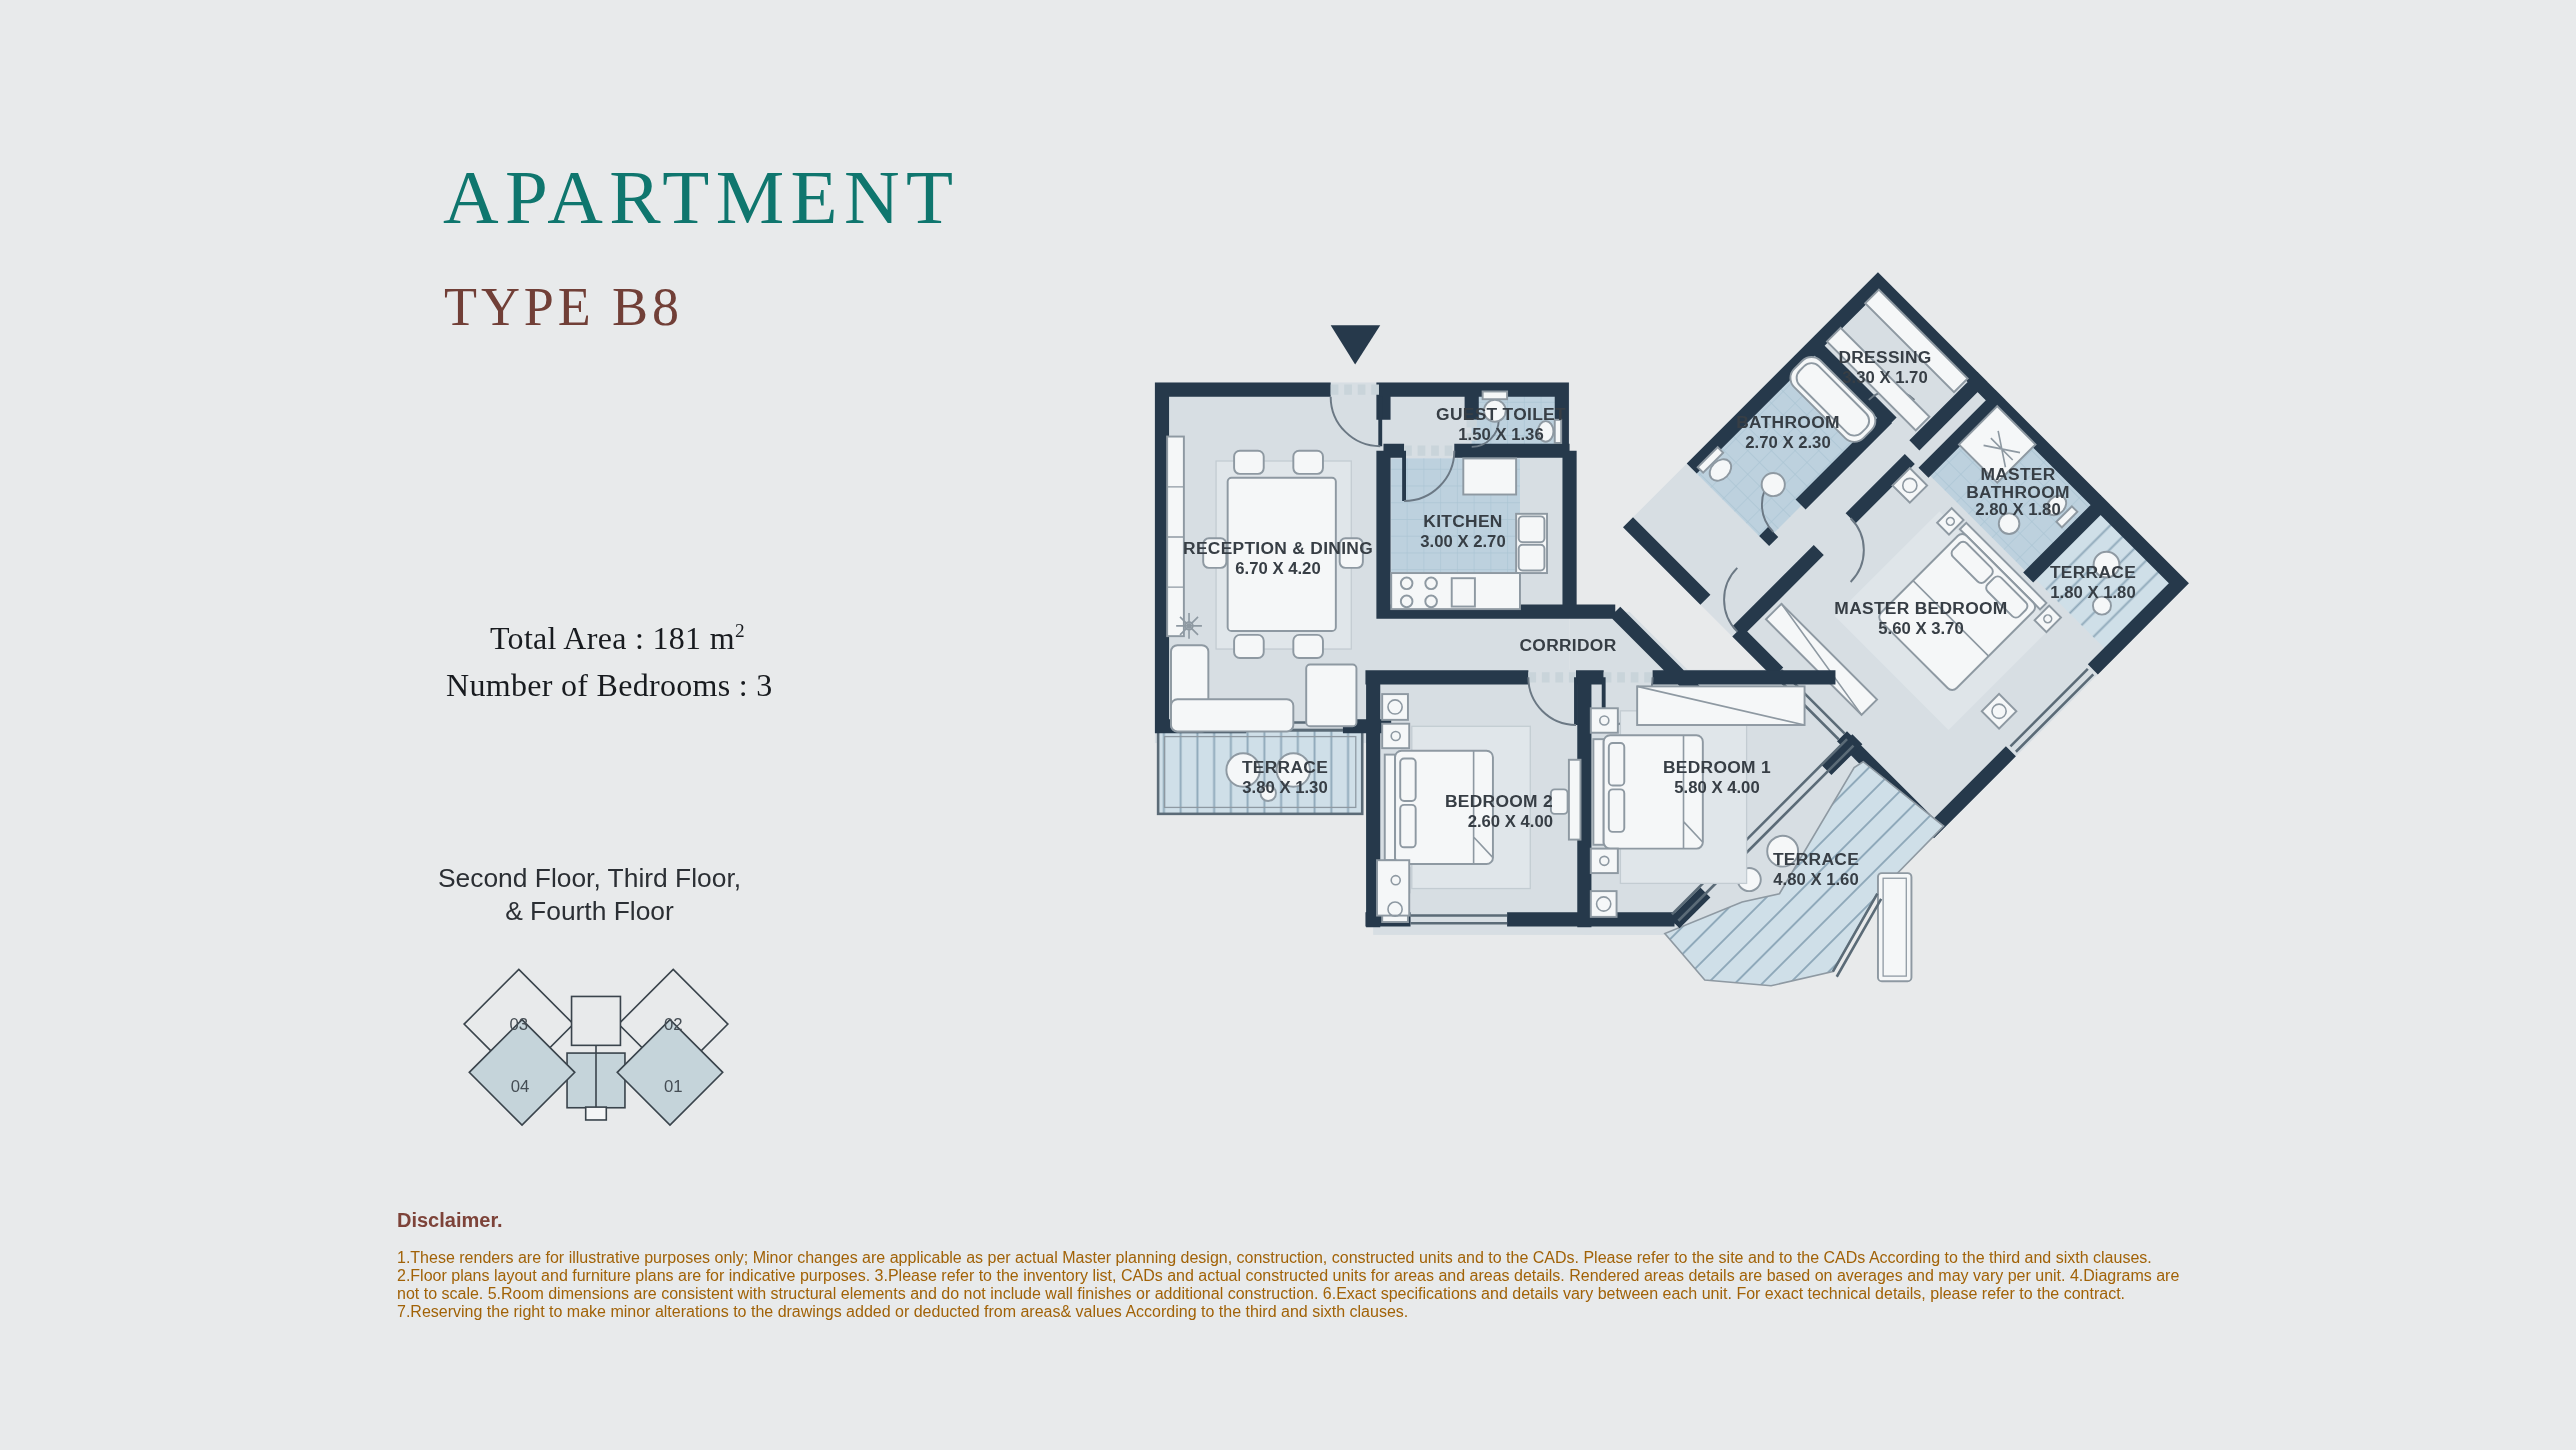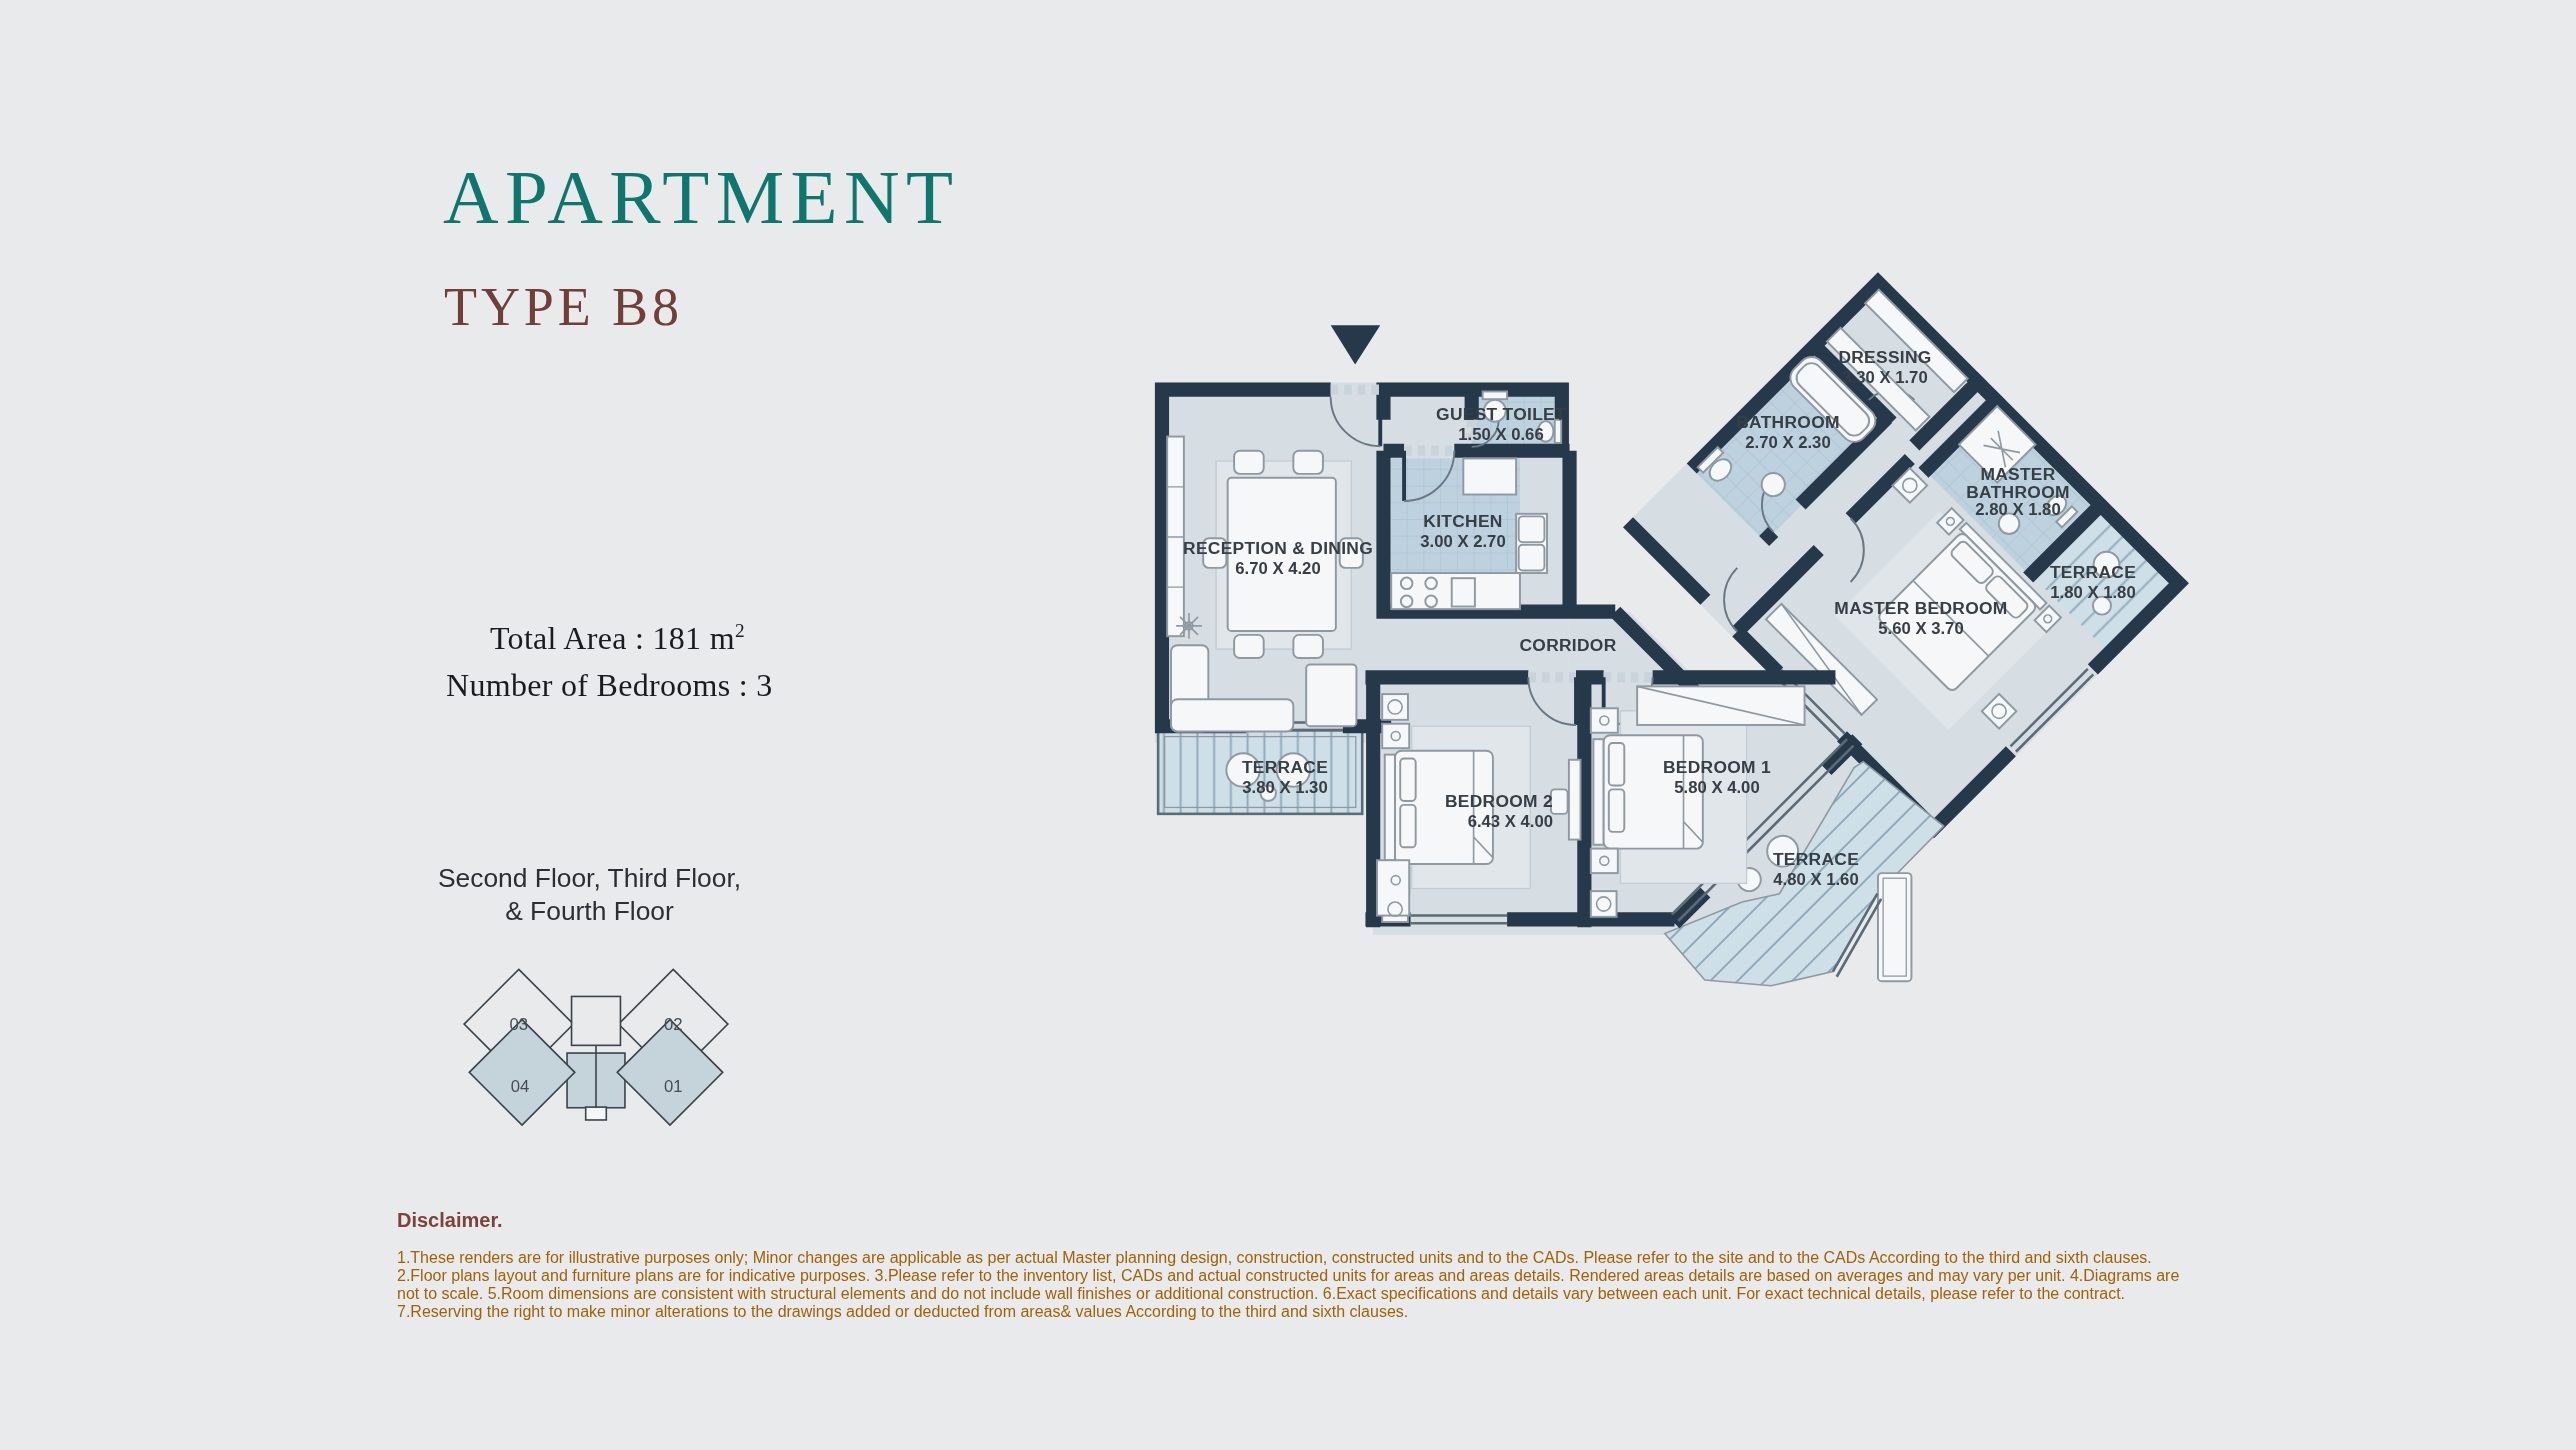--- a/index.html
+++ b/index.html
@@ -334,32 +334,32 @@
 <div class="abs room-label" style="left:1278px;top:538px;">
   <span class="rn">RECEPTION &amp; DINING</span>
   <span class="rd">6.70 X 4.20</span>
 </div>
 <div class="abs room-label" style="left:1463px;top:511px;">
   <span class="rn">KITCHEN</span>
   <span class="rd">3.00 X 2.70</span>
 </div>
 <div class="abs room-label" style="left:1501px;top:404px;">
   <span class="rn">GUEST TOILET</span>
-  <span class="rd">1.50 X 0.66</span>
+  <span class="rd">1.50 X 1.36</span>
 </div>
 <div class="abs room-label" style="left:1568px;top:635px;">
   <span class="rn">CORRIDOR</span>
 </div>
 <div class="abs room-label" style="left:1285px;top:757px;">
   <span class="rn">TERRACE</span>
   <span class="rd">3.80 X 1.30</span>
 </div>
 <div class="abs room-label" style="left:1499px;top:791px;text-align:right;">
   <span class="rn">BEDROOM 2</span>
-  <span class="rd">6.43 X 4.00</span>
+  <span class="rd">2.60 X 4.00</span>
 </div>
 <div class="abs room-label" style="left:1717px;top:757px;">
   <span class="rn">BEDROOM 1</span>
   <span class="rd">5.80 X 4.00</span>
 </div>
 <div class="abs room-label" style="left:1816px;top:849px;">
   <span class="rn">TERRACE</span>
   <span class="rd">4.80 X 1.60</span>
 </div>
 <div class="abs room-label" style="left:1885px;top:347px;">

